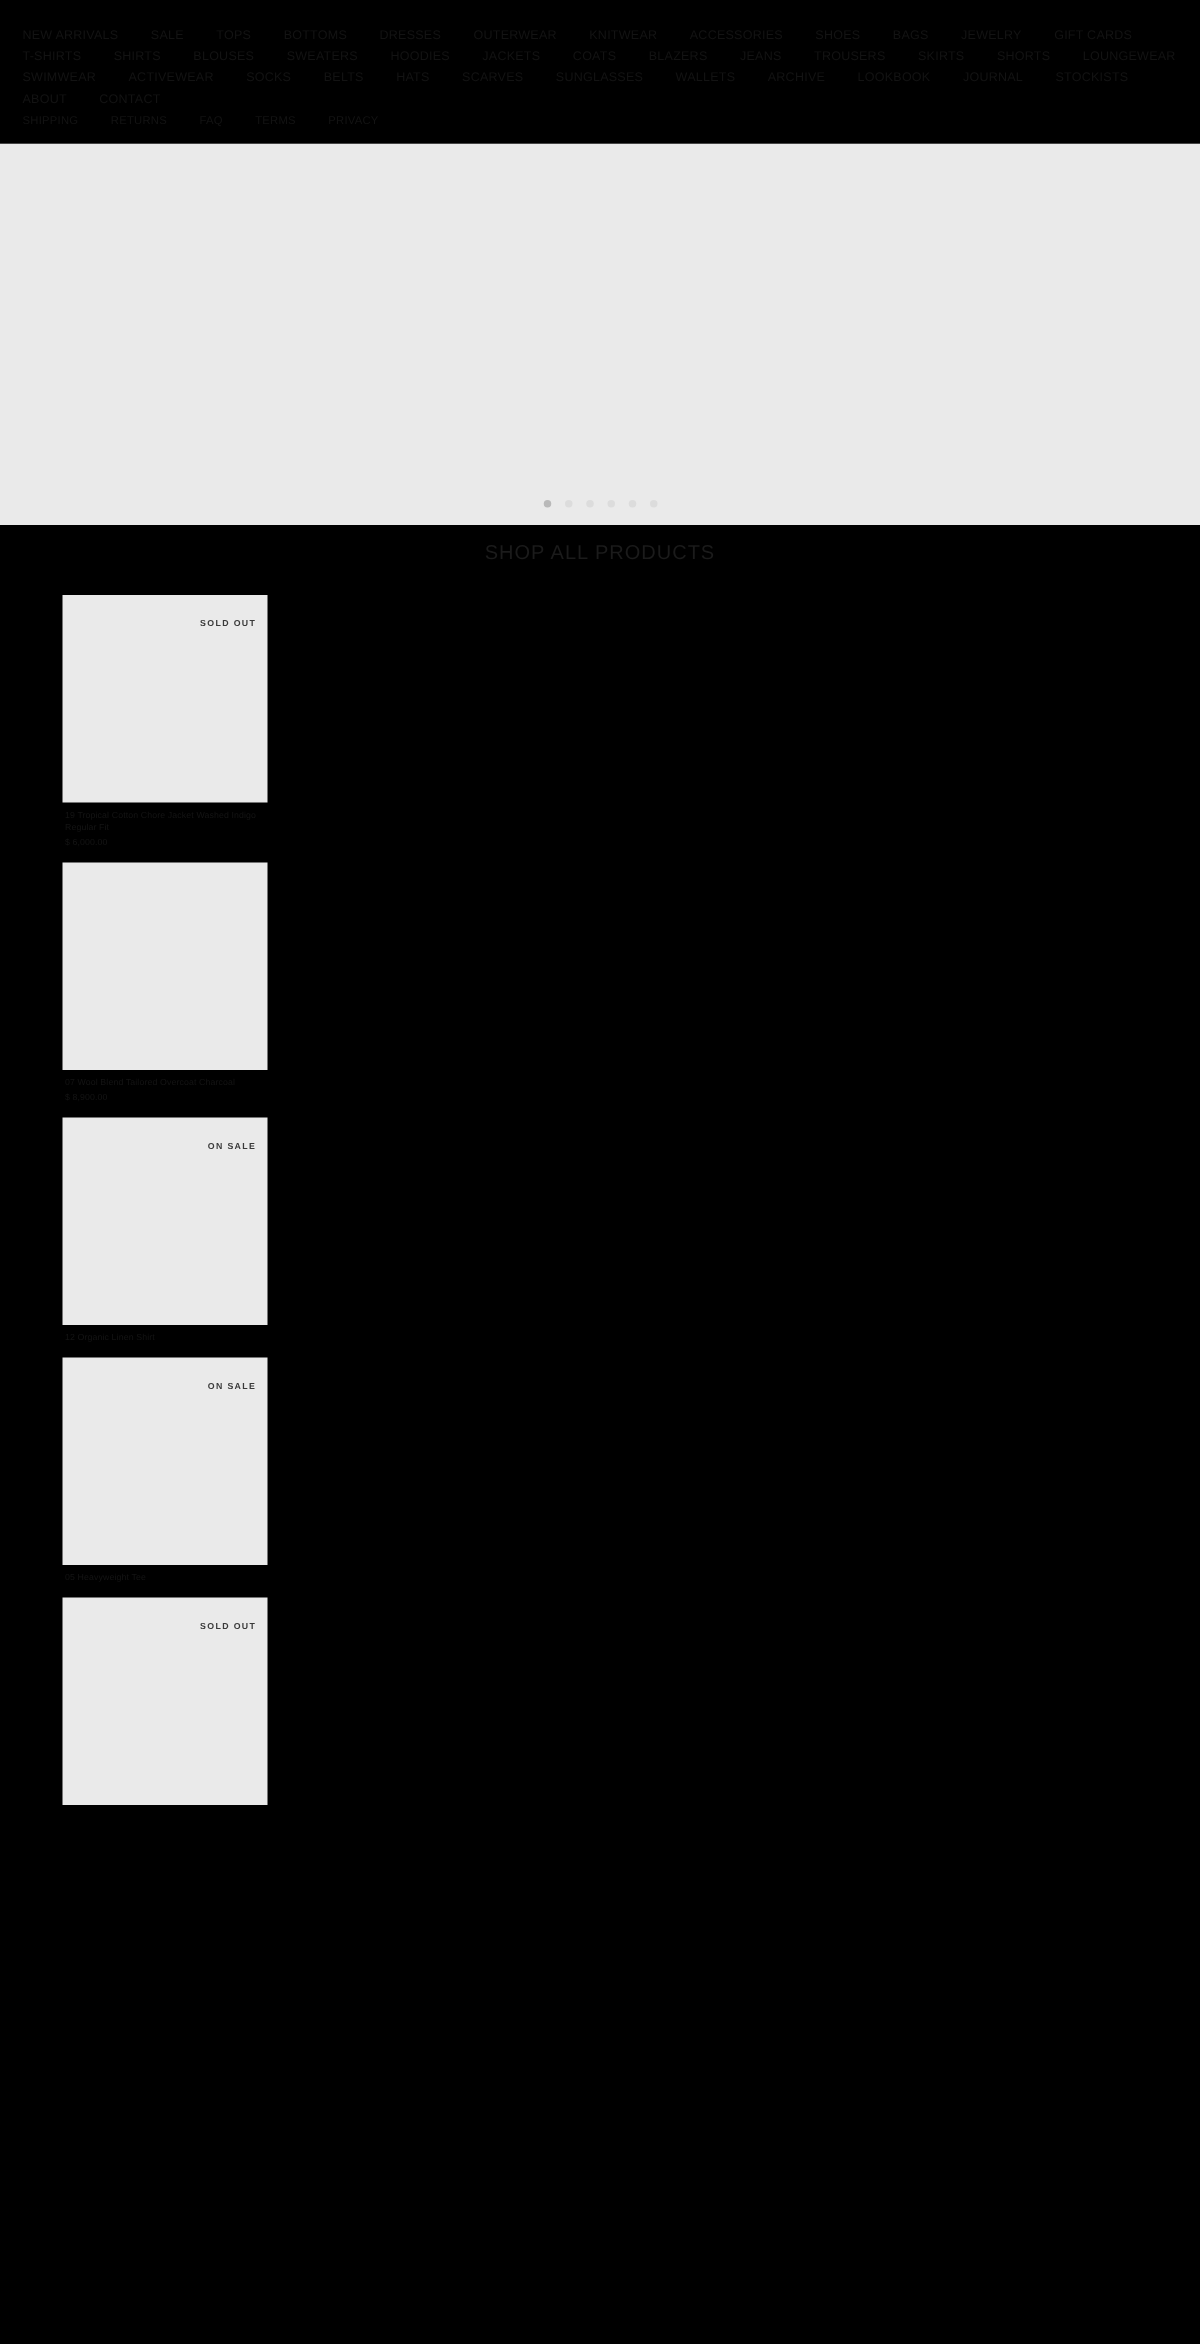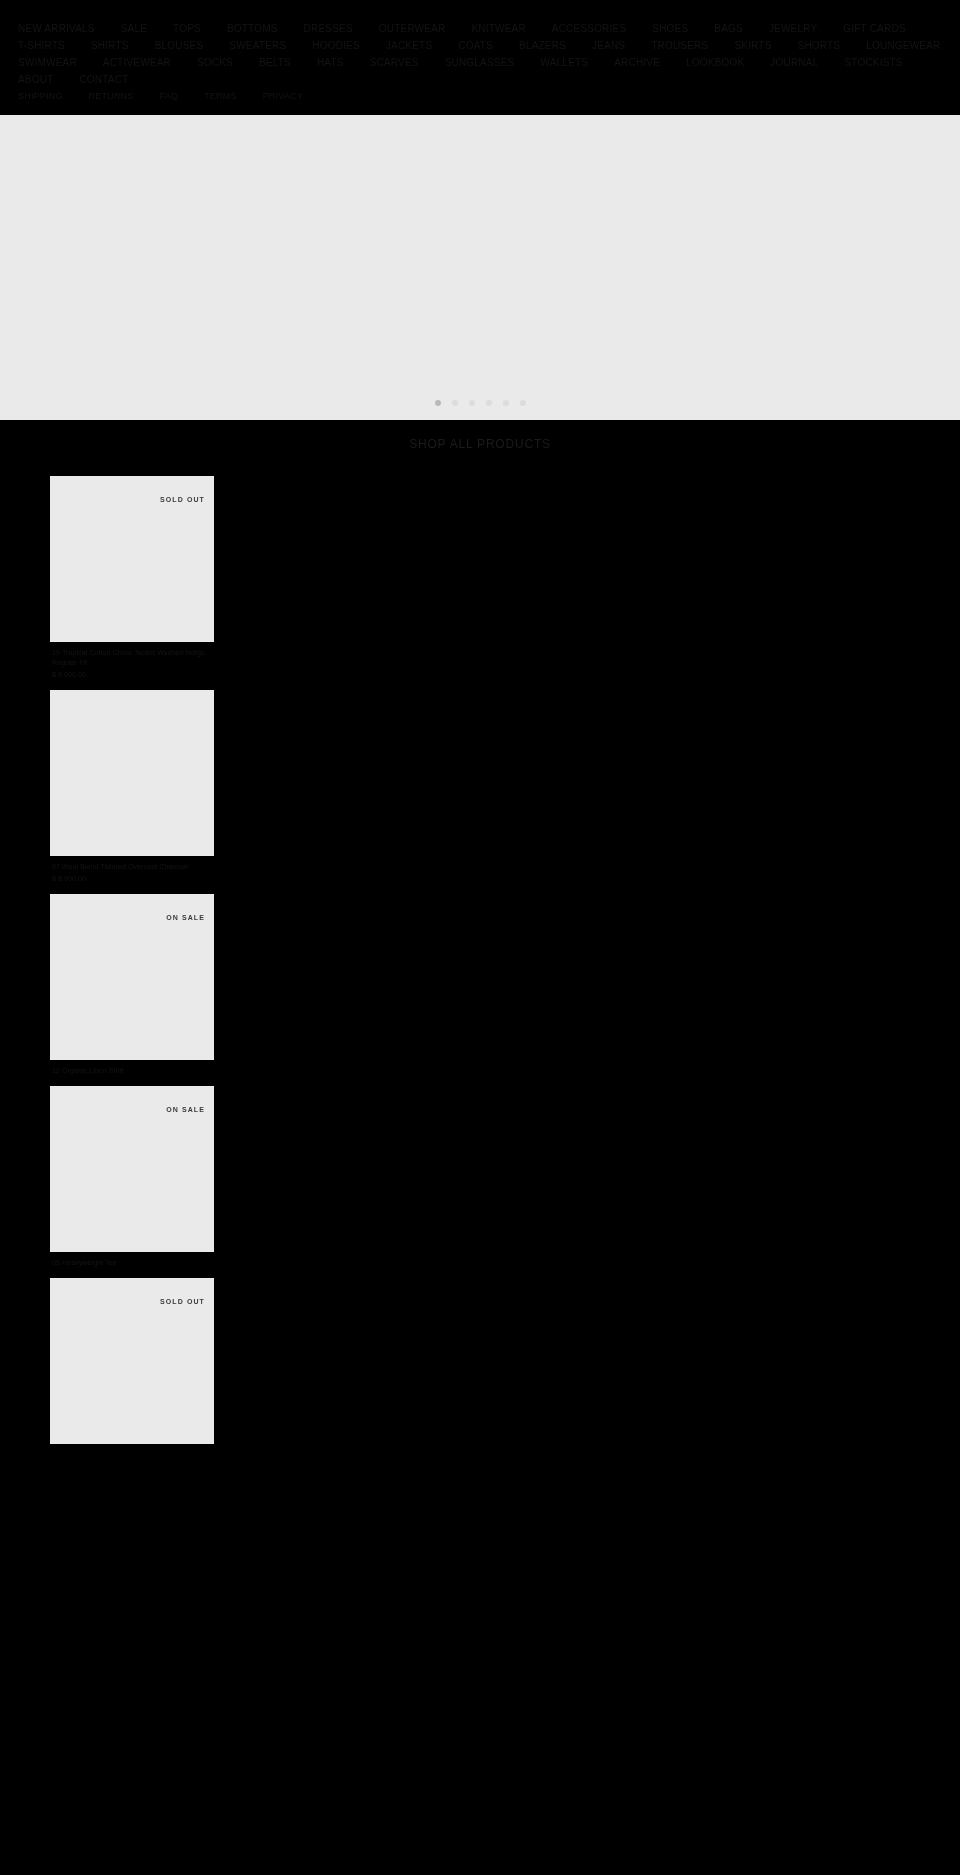--- a/index.html
+++ b/index.html
@@ -98,21 +98,21 @@
   .dot.active { background: #b9b9b9; }
 
   
   .section-heading-wrap {
     background: #000;
     padding: 14px 0 12px 0;
     text-align: center;
   }
   .section-heading {
     color: #1b1b1b;
-    font-size: 12px;
+    font-size: 16px;
     letter-spacing: 0.8px;
     font-weight: 400;
     text-align: center;
     display: inline-block;
   }
 
   
   .product-grid {
     background: #000;
     padding: 12px 0 40px 0;

